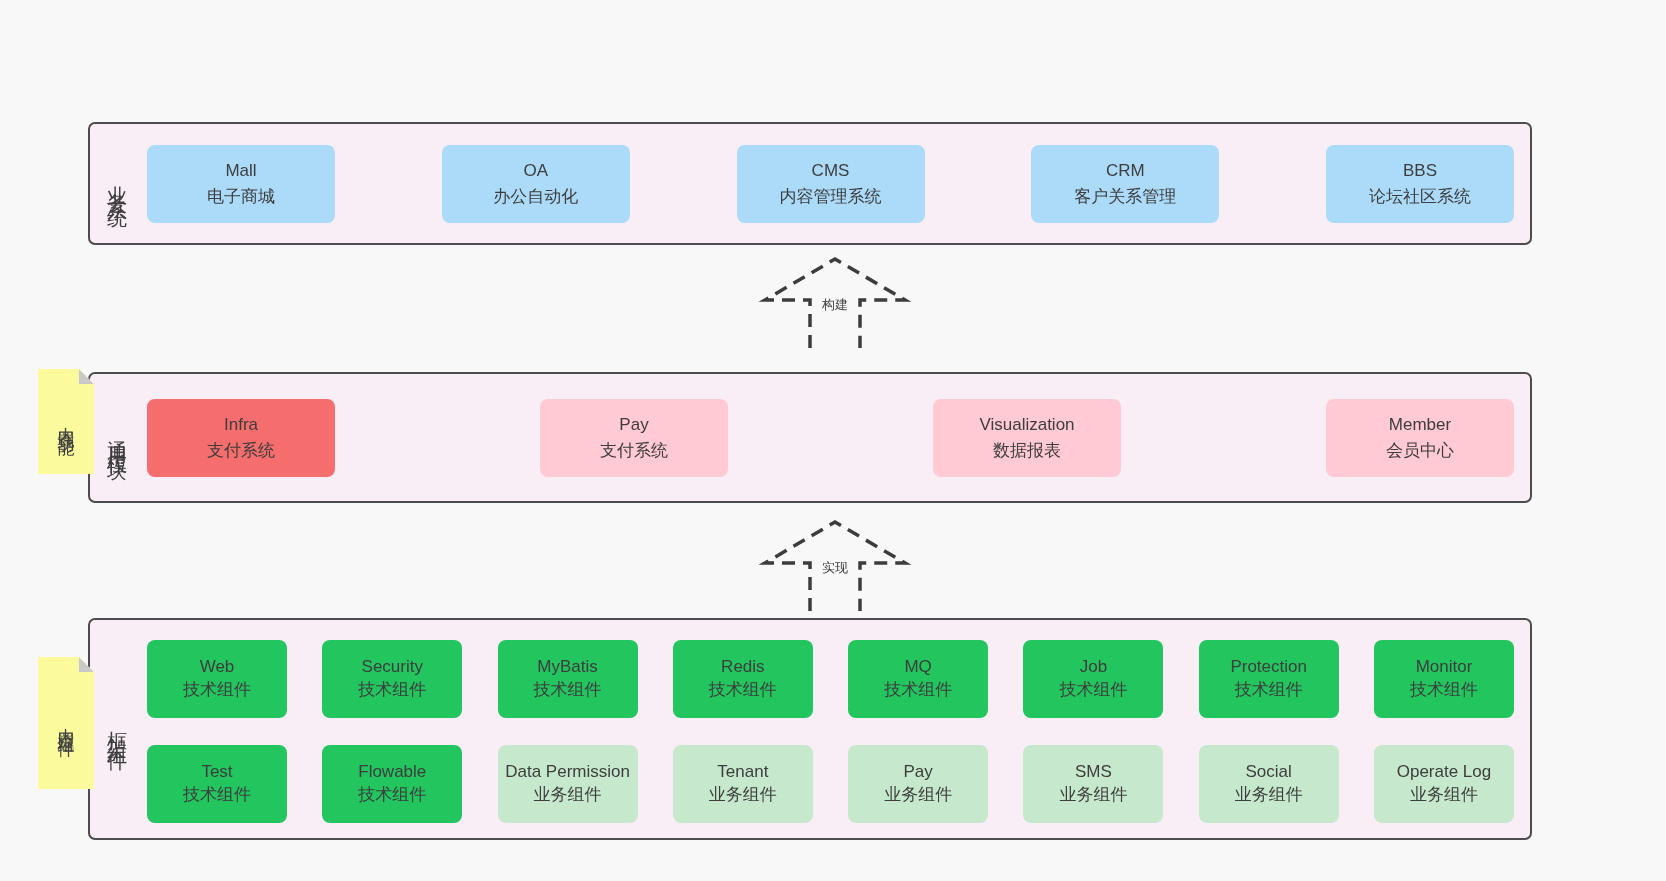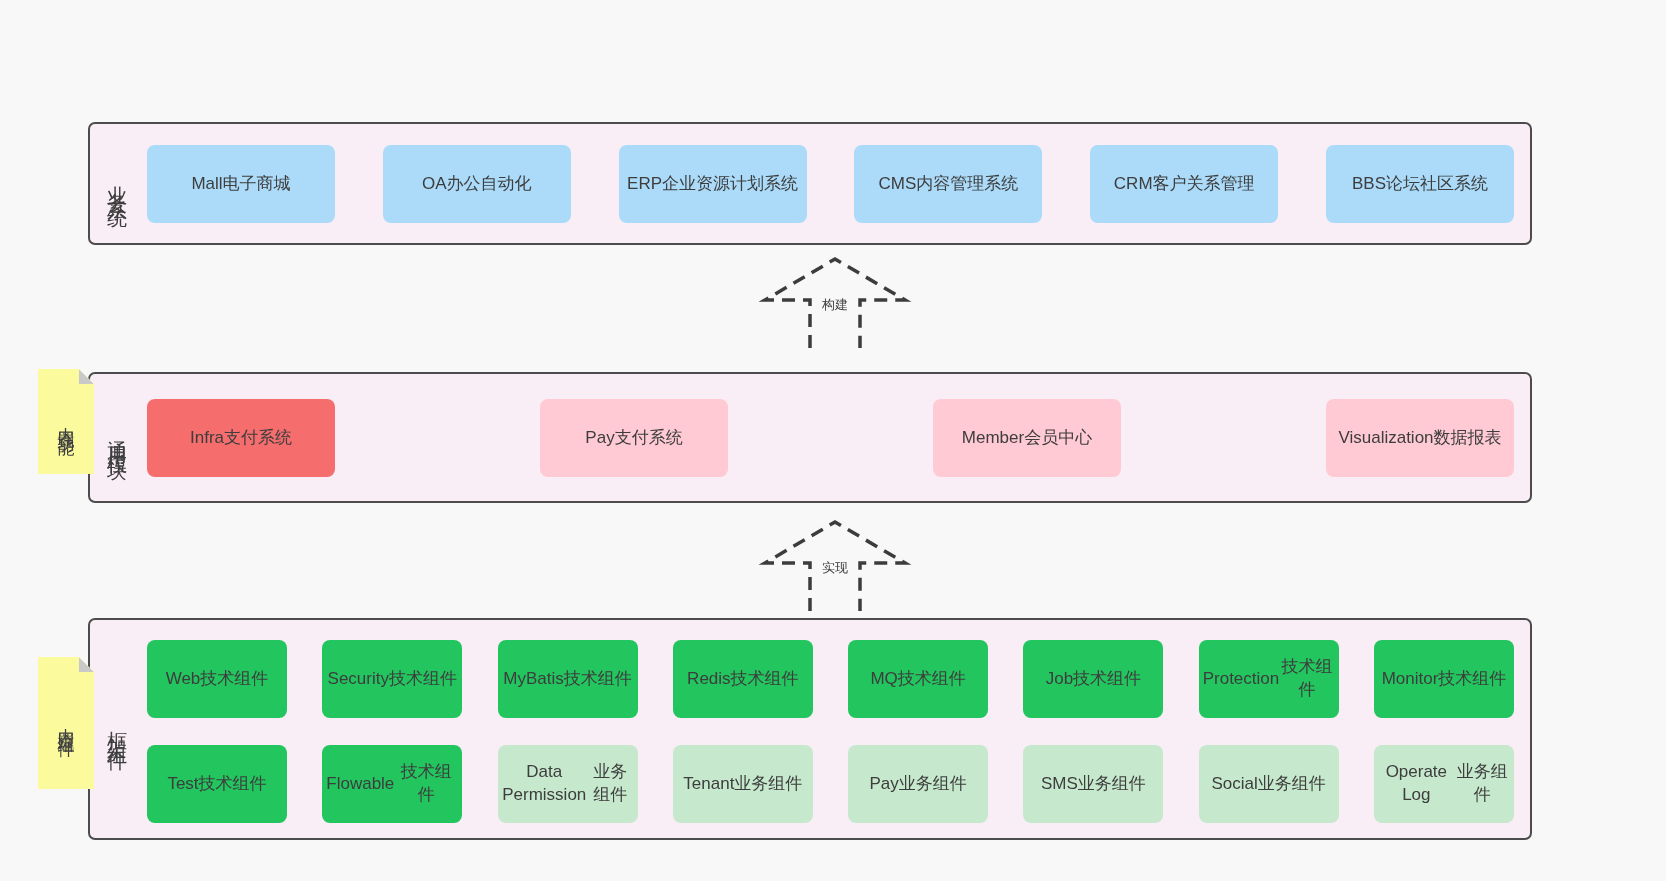--- a/index.html
+++ b/index.html
@@ -37,21 +37,21 @@
     position:absolute; left:57px; right:16px;
     display:flex; justify-content:space-between;
   }
   .row.centered { top:50%; transform:translateY(-50%); }
   #comp-row-1 { top:20px; }
   #comp-row-2 { top:125px; }
 
   
   .box {
     width:188px; height:78px; border-radius:8px;
-    display:flex; flex-direction:row; align-items:center; justify-content:center;
+    display:flex; flex-direction:column; align-items:center; justify-content:center;
     text-align:center; font-size:17px; line-height:1.5;
     box-sizing:border-box; padding:2px 4px;
   }
   .box.small { width:140px; line-height:1.34; }
   .blue   { background:#abdbf9; }
   .red    { background:#f56d6d; }
   .pink   { background:#ffcad3; }
   .green  { background:#22c55e; }
   .lgreen { background:#c6e9cd; }
 
@@ -100,24 +100,20 @@
   <div class="row centered">
     <div class="box blue">
       <div>Mall</div>
       <div>电子商城</div>
     </div>
     <div class="box blue">
       <div>OA</div>
       <div>办公自动化</div>
     </div>
     <div class="box blue">
-      <div>ERP</div>
-      <div>企业资源计划系统</div>
-    </div>
-    <div class="box blue">
       <div>CMS</div>
       <div>内容管理系统</div>
     </div>
     <div class="box blue">
       <div>CRM</div>
       <div>客户关系管理</div>
     </div>
     <div class="box blue">
       <div>BBS</div>
       <div>论坛社区系统</div>
@@ -144,26 +140,26 @@
   <div class="row centered">
     <div class="box red">
       <div>Infra</div>
       <div>支付系统</div>
     </div>
     <div class="box pink">
       <div>Pay</div>
       <div>支付系统</div>
     </div>
     <div class="box pink">
+      <div>Visualization</div>
+      <div>数据报表</div>
+    </div>
+    <div class="box pink">
       <div>Member</div>
       <div>会员中心</div>
-    </div>
-    <div class="box pink">
-      <div>Visualization</div>
-      <div>数据报表</div>
     </div>
   </div>
 </div>
 
 <div id="arrow-implement" class="arrow">
   <svg width="146" height="92" viewBox="0 0 146 92">
     <path d="M48,92 L48,44 L3,44 L73,3 L143,44 L98,44 L98,92"></path>
   </svg>
   <span class="arrow-label">实现</span>
 </div>

